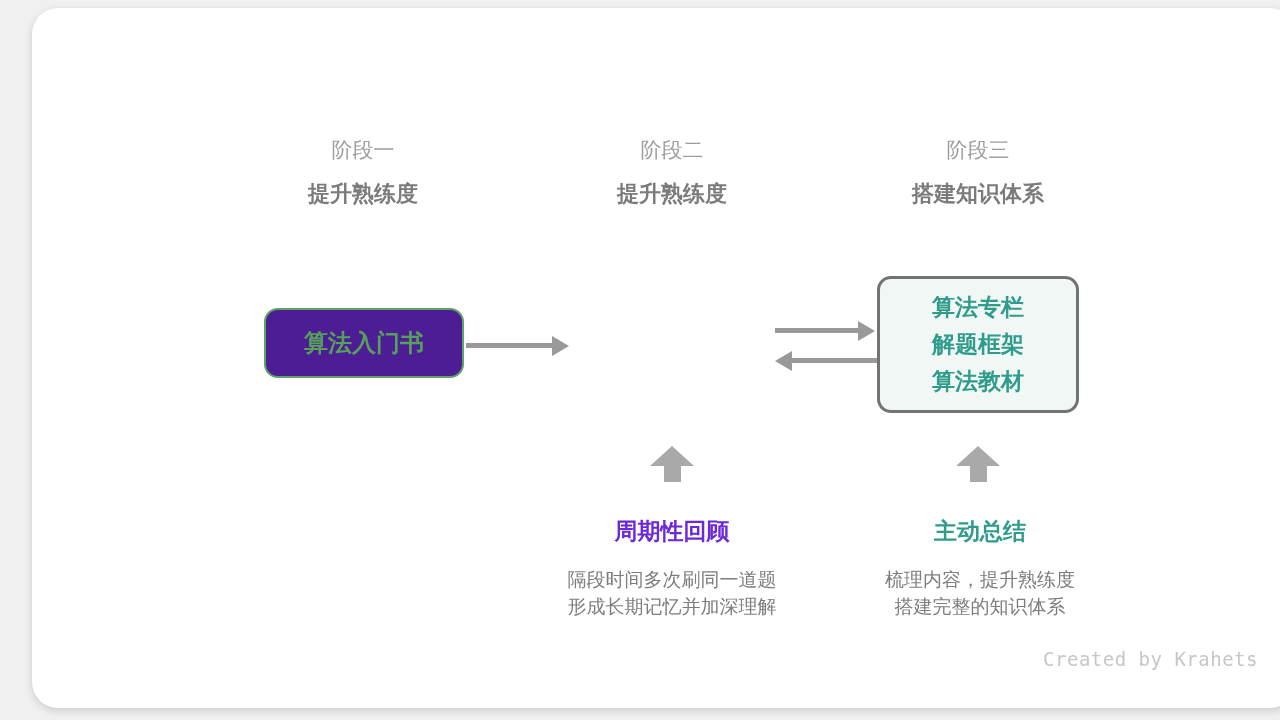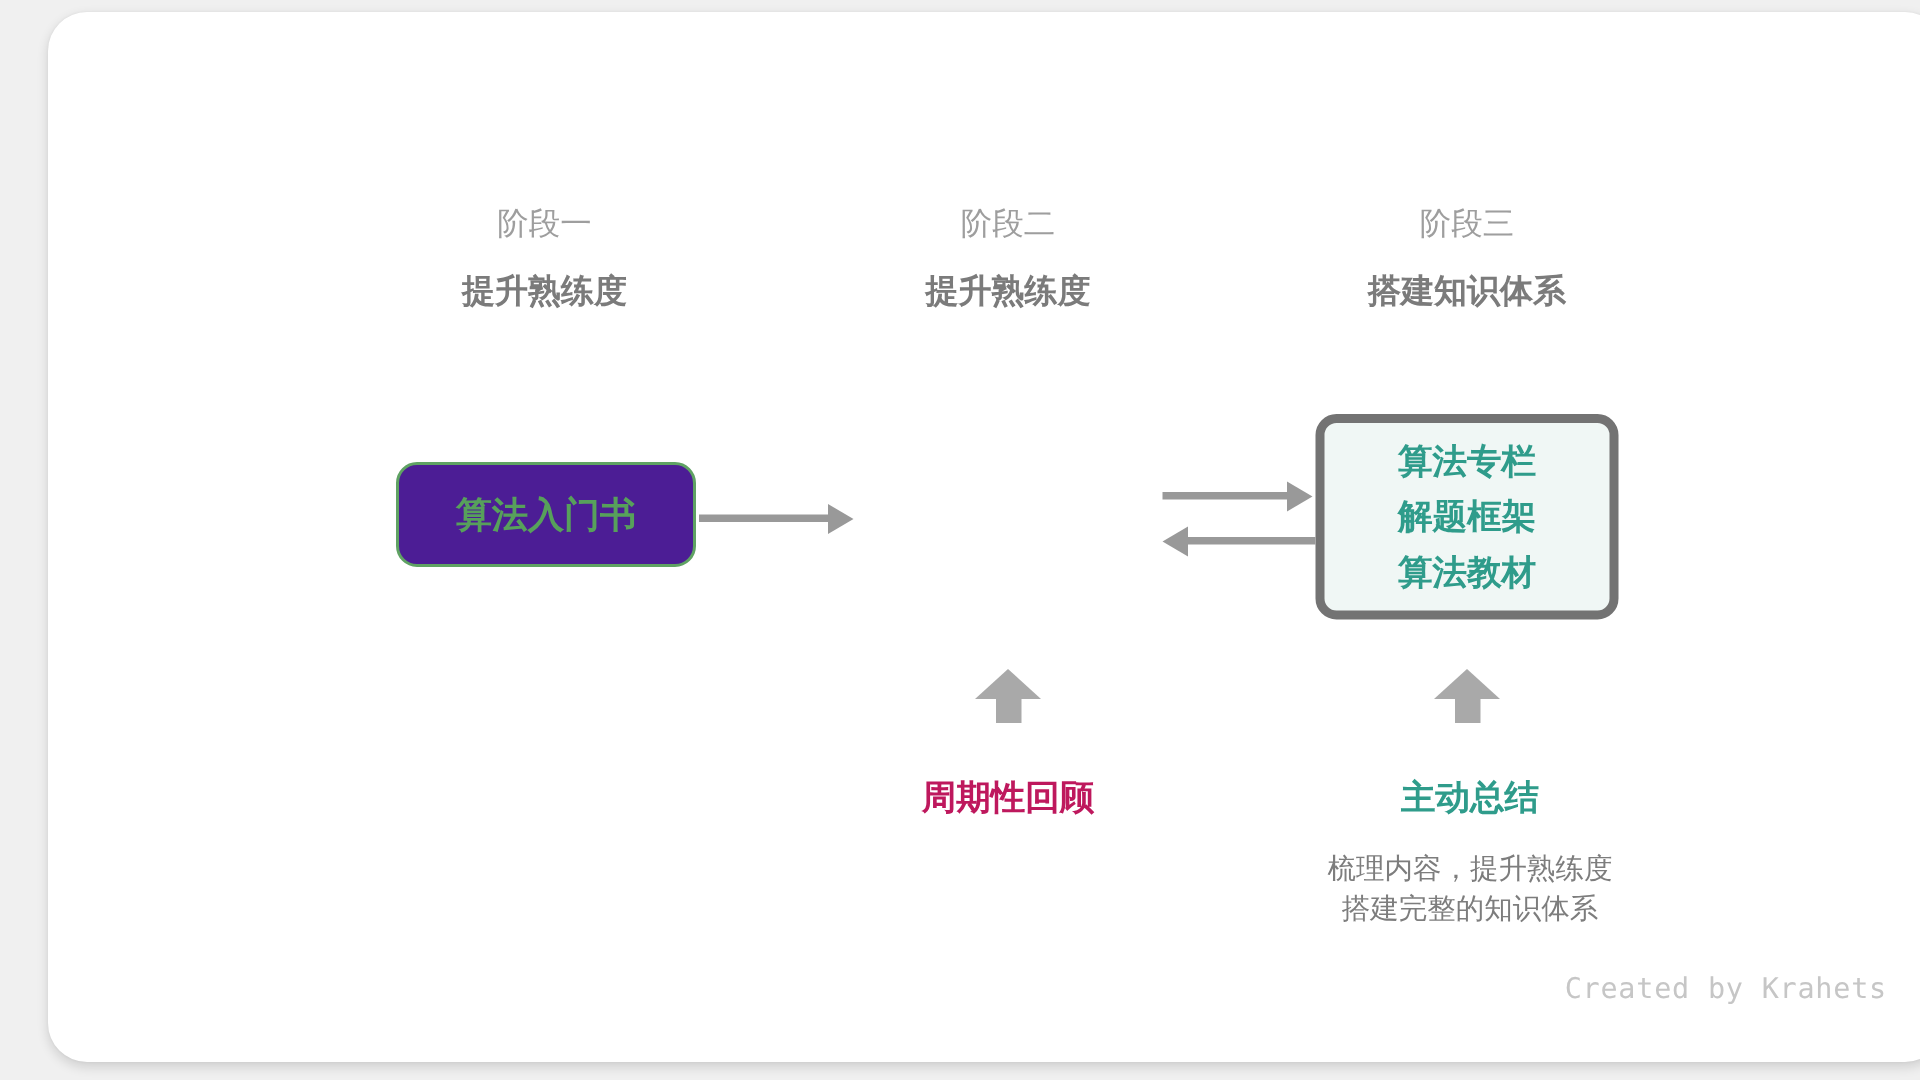--- a/index.html
+++ b/index.html
@@ -28,21 +28,21 @@
   .node {
     position: absolute; box-sizing: border-box; border-radius: 14px;
     display: flex; align-items: center; justify-content: center;
     font-weight: bold; text-align: center;
   }
   .node-1 { left: 232px; top: 300px; width: 200px; height: 70px;
     border: 2px solid #5fa263; background: #4c1d95; color: #57a05b; font-size: 24px; }
   .node-2 { left: 540px; top: 300px; width: 200px; height: 70px;
     border: 2px solid #1a7fd4; background: #e9f3fb; color: #1e88e5; font-size: 24px; }
   .node-3 { left: 845px; top: 268px; width: 202px; height: 137px;
-    border: 6px solid #737373; background: #f0f7f5; color: #2f9c8b; font-size: 23px;
+    border: 3px solid #737373; background: #f0f7f5; color: #2f9c8b; font-size: 23px;
     flex-direction: column; line-height: 37px; }
   
   .h-arrow { position: absolute; height: 5px; background: #999999; }
   .h-arrow.point-right::after {
     content: ""; position: absolute; left: 100%; top: 50%; transform: translateY(-50%);
     border-left: 17px solid #999999; border-top: 10px solid transparent; border-bottom: 10px solid transparent;
   }
   .h-arrow.point-left::before {
     content: ""; position: absolute; right: 100%; top: 50%; transform: translateY(-50%);
     border-right: 17px solid #999999; border-top: 10px solid transparent; border-bottom: 10px solid transparent;
@@ -56,21 +56,21 @@
     border-left: 22px solid transparent; border-right: 22px solid transparent;
     border-bottom: 20px solid #a9a9a9; }
   .up-arrow .stem { width: 17px; height: 16px; background: #a9a9a9; margin: 0 auto; }
   .up-1 { left: 618px; }
   .up-2 { left: 924px; }
   
   .annotation { position: absolute; top: 508px; width: 340px; text-align: center; }
   .annotation.a1 { left: 470px; }
   .annotation.a2 { left: 778px; }
   .annotation-label { font-size: 23px; line-height: 30px; font-weight: bold; }
-  .annotation-label.blue { color: #be185d; }
+  .annotation-label.blue { color: #6d28d9; }
   .annotation-label.teal { color: #2f9c8b; }
   .annotation-desc { margin-top: 20px; font-size: 19px; line-height: 27px; color: #7d7d7d; }
   
   .credit {
     position: absolute; top: 640px; right: 38px;
     font-family: "DejaVu Sans Mono", monospace; font-size: 19px;
     color: #c6c6c6; letter-spacing: 0.5px;
   }
 </style>
 </head>
@@ -109,20 +109,24 @@
       <div class="head"></div>
       <div class="stem"></div>
     </div>
     <div class="up-arrow up-2">
       <div class="head"></div>
       <div class="stem"></div>
     </div>
 
     <div class="annotation a1">
       <div class="annotation-label blue">周期性回顾</div>
+      <div class="annotation-desc">
+        <div>隔段时间多次刷同一道题</div>
+        <div>形成长期记忆并加深理解</div>
+      </div>
     </div>
     <div class="annotation a2">
       <div class="annotation-label teal">主动总结</div>
       <div class="annotation-desc">
         <div>梳理内容，提升熟练度</div>
         <div>搭建完整的知识体系</div>
       </div>
     </div>
 
     <div class="credit">Created by Krahets</div>

